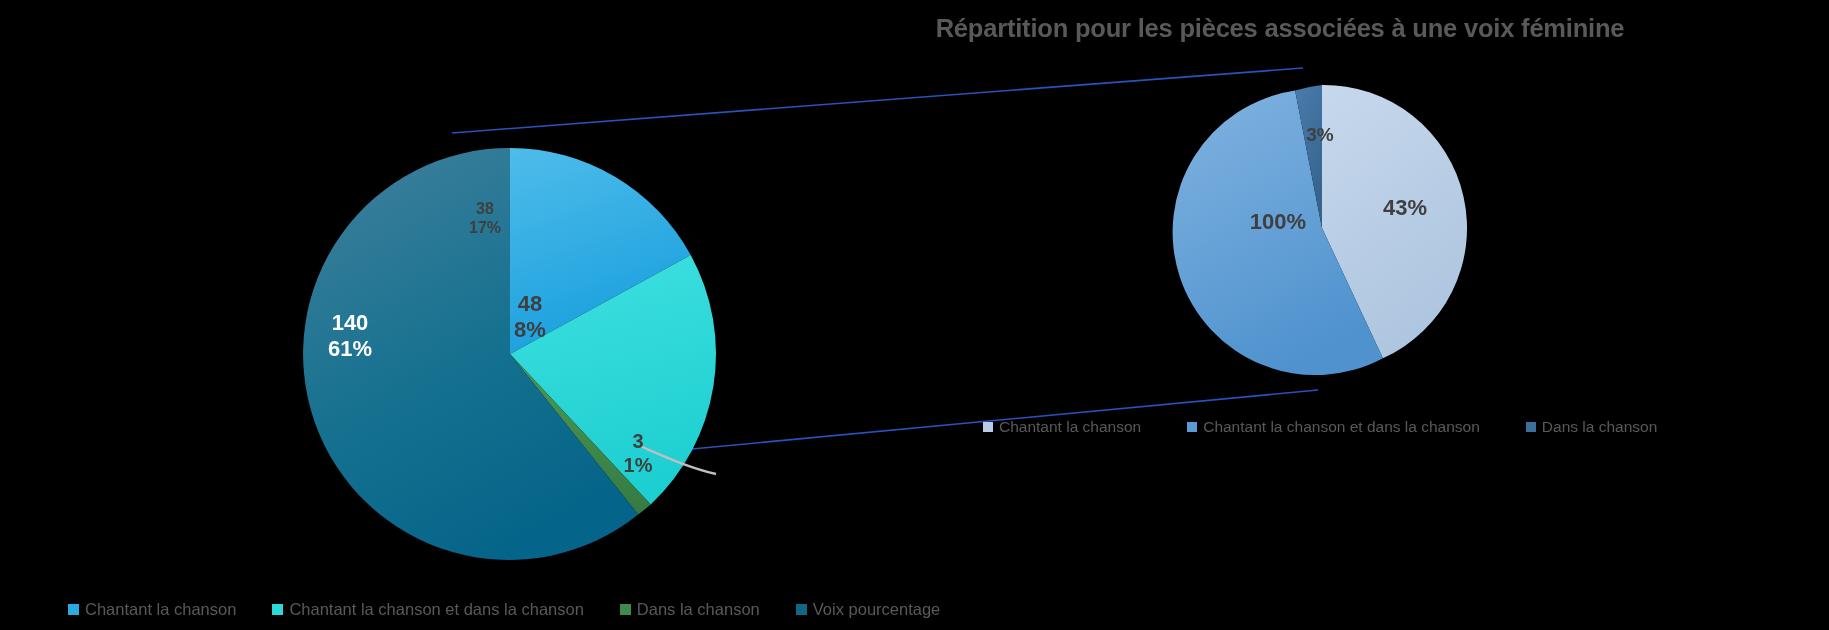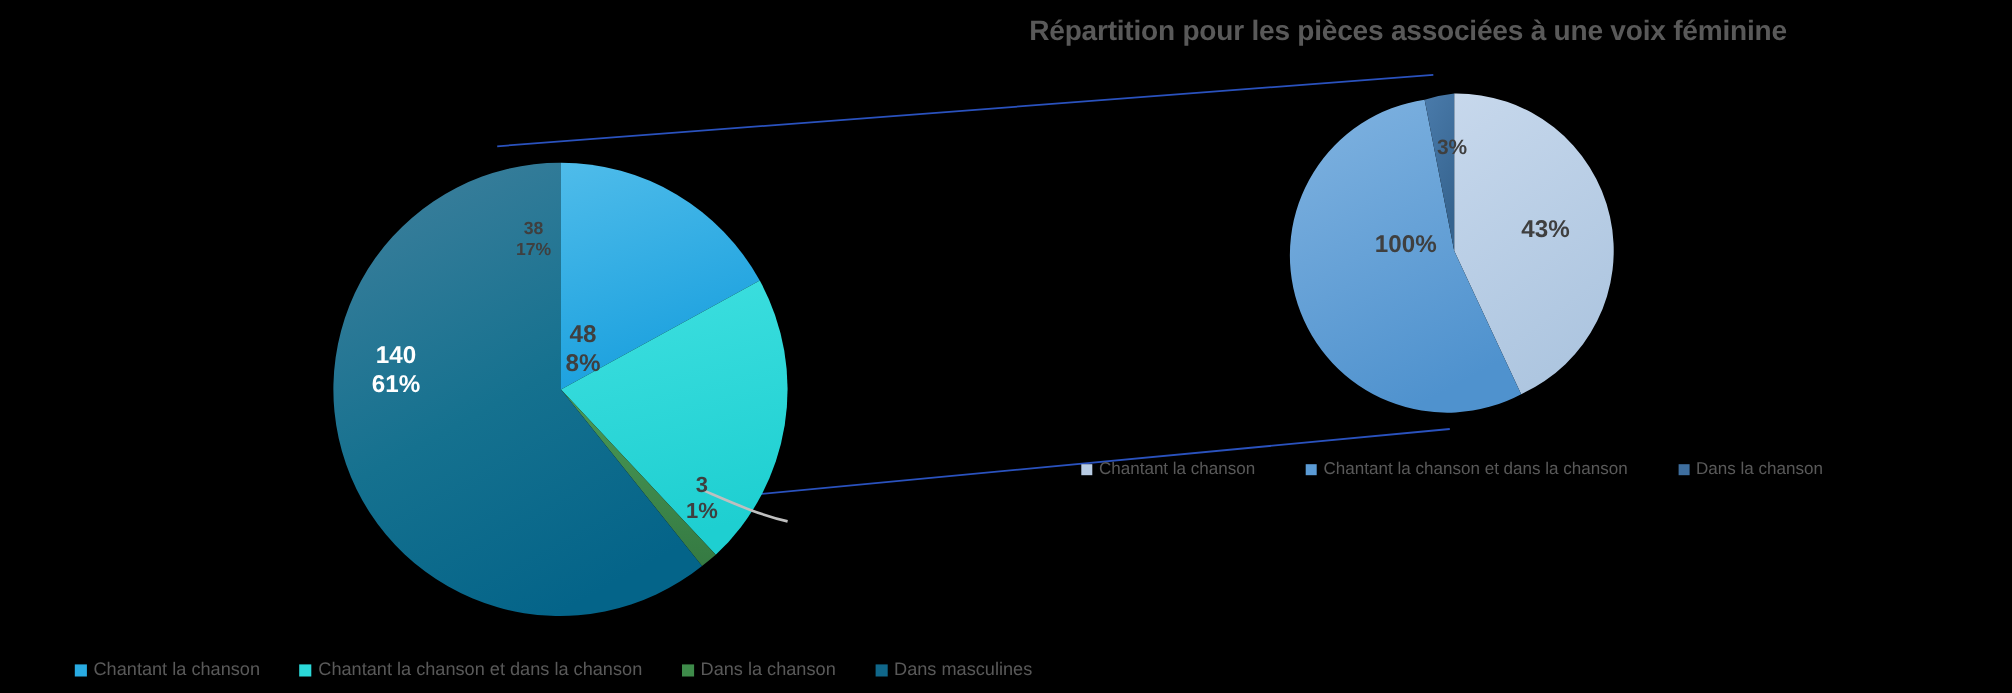--- a/index.html
+++ b/index.html
@@ -95,21 +95,21 @@
 
     <path d="M 1322 228 L 1295.1 90.6 A 143 143 0 0 1 1322 85 Z" fill="url(#gR3)"></path>
   </svg>
 
   <div class="dlabel" style="left:425px;top:200px;width:120px;font-size:16px;">38
 17%</div>
   <div class="dlabel" style="left:470px;top:291px;width:120px;font-size:22px;">48
 8%</div>
   <div class="dlabel" style="left:598px;top:430px;width:80px;font-size:20px;">3
 1%</div>
-  <div class="dlabel light" style="left:300px;top:310px;width:120px;font-size:22px;">140
+  <div class="dlabel light" style="left:290px;top:310px;width:120px;font-size:22px;">140
 61%</div>
 
   <div class="dlabel" style="left:1360px;top:172px;width:90px;font-size:22px;margin-top:23px;">43%</div>
   <div class="dlabel" style="left:1233px;top:209px;width:90px;font-size:22px;">100%</div>
   <div class="dlabel" style="left:1285px;top:124px;width:70px;font-size:19px;">3%</div>
 
   <div class="legend" id="legend-left">
     <div class="legend-item">
       <span class="swatch" style="background: rgb(41, 171, 226);"></span>
       <span class="legend-text">Chantant la chanson</span>
@@ -117,21 +117,21 @@
     <div class="legend-item">
       <span class="swatch" style="background: rgb(43, 217, 217);"></span>
       <span class="legend-text">Chantant la chanson et dans la chanson</span>
     </div>
     <div class="legend-item">
       <span class="swatch" style="background: rgb(62, 139, 74);"></span>
       <span class="legend-text">Dans la chanson</span>
     </div>
     <div class="legend-item">
       <span class="swatch" style="background: rgb(16, 103, 138);"></span>
-      <span class="legend-text">Dans masculines</span>
+      <span class="legend-text">Voix pourcentage</span>
     </div>
   </div>
 
   <div class="legend" id="legend-right">
     <div class="legend-item">
       <span class="swatch" style="background: rgb(184, 204, 228);"></span>
       <span class="legend-text">Chantant la chanson</span>
     </div>
     <div class="legend-item">
       <span class="swatch" style="background: rgb(91, 155, 213);"></span>

